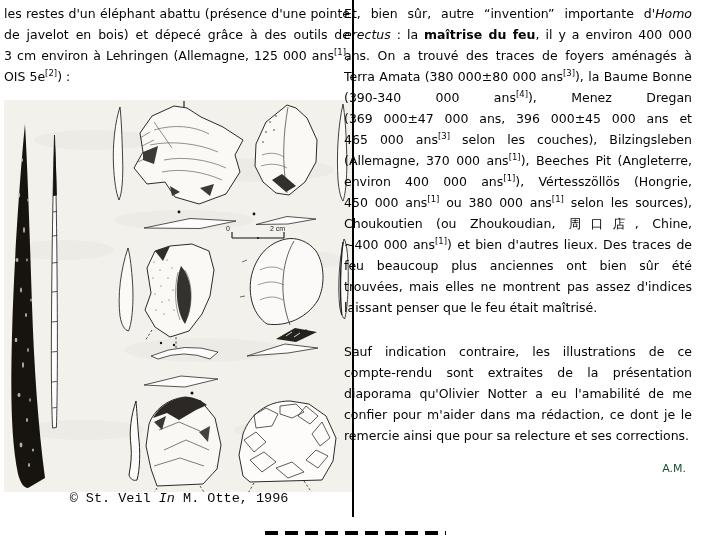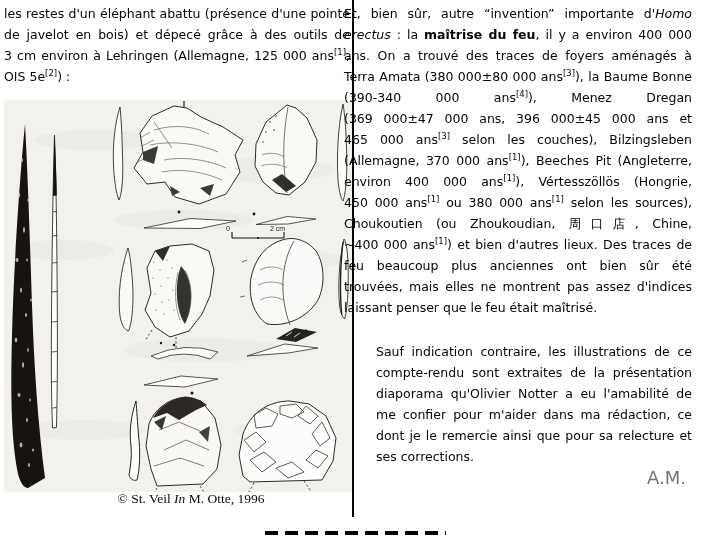--- a/index.html
+++ b/index.html
@@ -6,31 +6,31 @@
   body{
     width:715px;height:548px;position:relative;background:#ffffff;
     font-family:"DejaVu Sans",sans-serif;color:#000;overflow:hidden;
   }
   .col-left{position:absolute;left:4px;top:0;width:346px;height:548px;}
   .col-right{position:absolute;left:344px;top:0;width:348px;}
   .body-text{
     margin:0;padding-top:3px;font-size:12.5px;line-height:21px;
     text-align:justify;color:#050505;
   }
-  .p2{margin-top:20px;margin-left:32px;}
+  .p2{margin-top:20px;}
   .signature{
-    text-align:right;font-size:18px;line-height:21px;padding-right:6px;color:#737373;
+    text-align:right;font-size:11px;line-height:21px;padding-right:6px;color:#14532d;margin-top:12px;
   }
   sup{font-size:0.68em;line-height:0;vertical-align:super;}
   .divider-v{position:absolute;left:352px;top:0;width:1.5px;height:517px;background:#000;}
   .figure{position:absolute;left:0;top:100px;width:350px;height:392px;}
   .figure svg{display:block;}
   .caption{
-    position:absolute;left:12px;top:491px;width:350px;text-align:center;
-    font-family:Liberation Serif, serif;font-size:13.5px;color:#0a0a0a;
+    position:absolute;left:0;top:491px;width:350px;text-align:center;
+    font-family:Liberation Mono, monospace;font-size:13.5px;color:#0a0a0a;
   }
   .dashes{
     position:absolute;left:265px;top:531px;width:181px;height:3.5px;
     background:repeating-linear-gradient(90deg,#000 0 13px,transparent 13px 20px);
   }
   svg text{font-family:"Liberation Sans",sans-serif;fill:#222;}
 </style>
 </head>
 <body>
 

